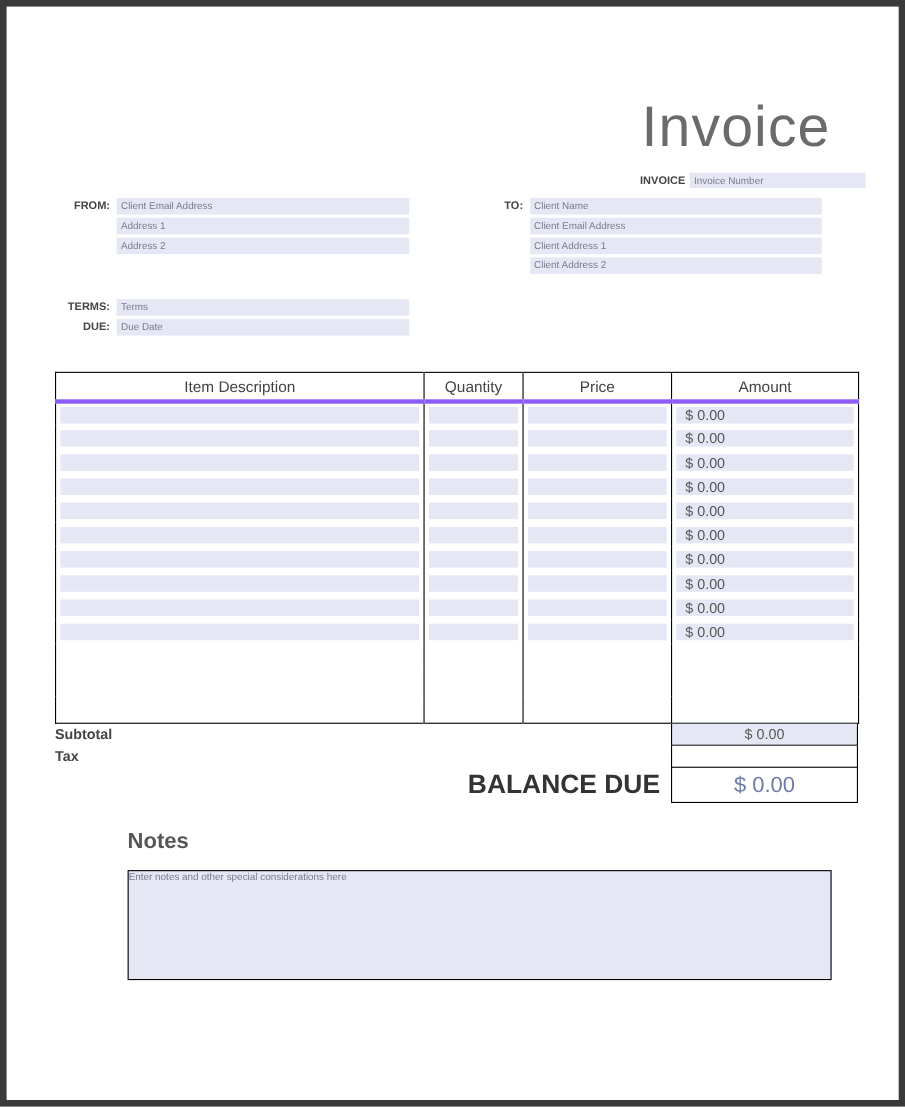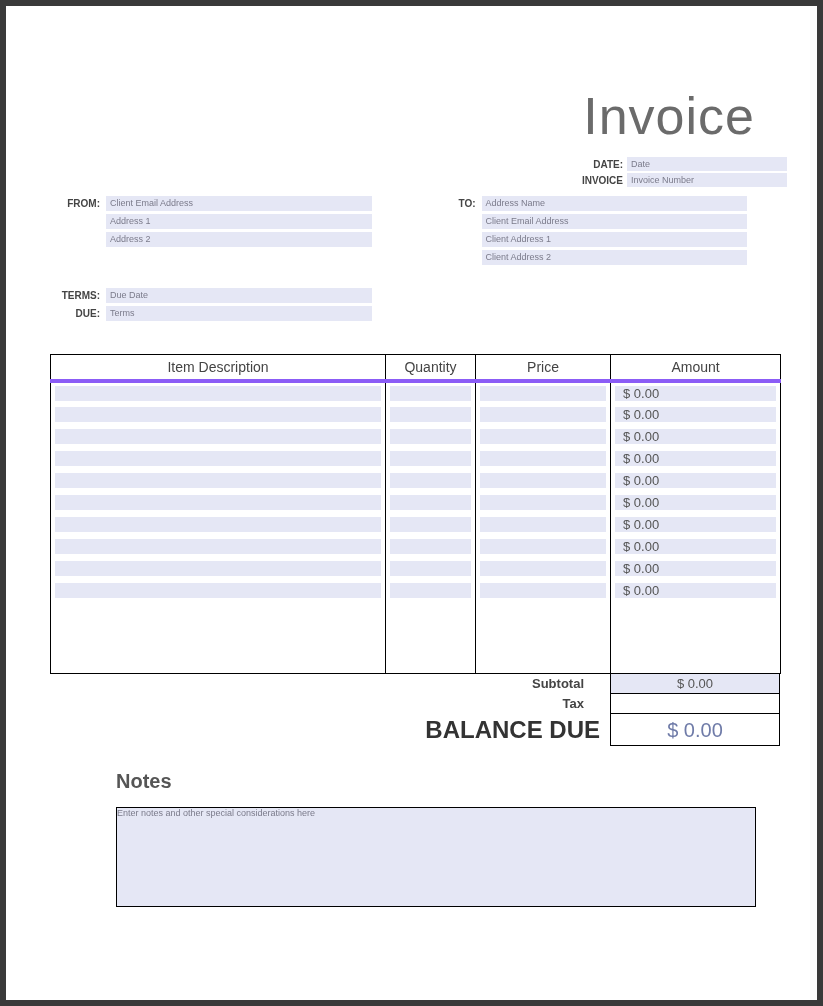--- a/index.html
+++ b/index.html
@@ -80,21 +80,21 @@
   .items td.amt-cell .cell {
     font-size: 13px; color: #555; padding-left: 8px; line-height: 15px;
   }
   .items .blank td { height: 24px; }
   .items .blank td .cell { background: transparent; }
 
   
   .totals { width: 730px; margin-left: 14px; }
   .totals-row { display: flex; height: 20px; }
   .totals-row .label {
-    flex: 1; text-align: right; font-size: 13px; font-weight: 700; color: #444;
+    flex: 1; font-size: 13px; font-weight: 700; color: #444;
     line-height: 20px; padding-right: 26px;
   }
   .totals-row .value {
     width: 170px; border-left: 1px solid #000; border-right: 1px solid #000; border-bottom: 1px solid #000;
     font-size: 13px; color: #555; text-align: center; line-height: 20px; background: #e5e7f5;
   }
   .totals-row .empty-value {
     width: 170px; border-left: 1px solid #000; border-right: 1px solid #000; border-bottom: 1px solid #000; background:#fff;
   }
   .balance-row { display: flex; height: 32px; }
@@ -116,58 +116,54 @@
   }
 </style>
 </head>
 <body>
 
 <div class="page">
 
   <div class="title">Invoice</div>
 
   <div class="meta">
-    <div class="meta-row">
-      <span class="meta-label">DATE:</span>
-      <div class="meta-field">Date</div>
-    </div>
     <div class="meta-row">
       <span class="meta-label">INVOICE</span>
       <div class="meta-field">Invoice Number</div>
     </div>
   </div>
 
   <div class="parties">
     <div class="party">
       <div class="party-label">FROM:</div>
       <div class="party-fields">
         <div class="pf">Client Email Address</div>
         <div class="pf">Address 1</div>
         <div class="pf">Address 2</div>
       </div>
     </div>
     <div class="party">
       <div class="party-label">TO:</div>
       <div class="party-fields">
-        <div class="pf">Address Name</div>
+        <div class="pf">Client Name</div>
         <div class="pf">Client Email Address</div>
         <div class="pf">Client Address 1</div>
         <div class="pf">Client Address 2</div>
       </div>
     </div>
   </div>
 
   <div class="terms">
     <div class="terms-labels">
       <div>TERMS:</div>
       <div>DUE:</div>
     </div>
     <div class="terms-fields">
+      <div class="pf">Terms</div>
       <div class="pf">Due Date</div>
-      <div class="pf">Terms</div>
     </div>
   </div>
 
   <table class="items">
     <colgroup>
       <col class="col-desc">
         <col class="col-qty">
         <col class="col-price">
         <col class="col-amt">
     </colgroup>

